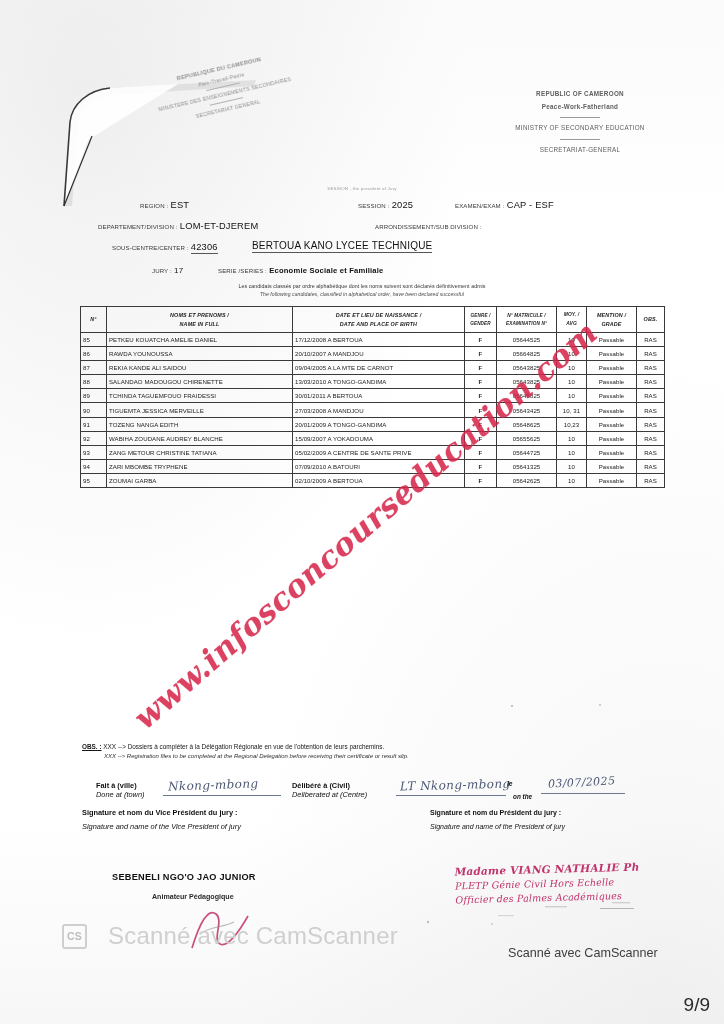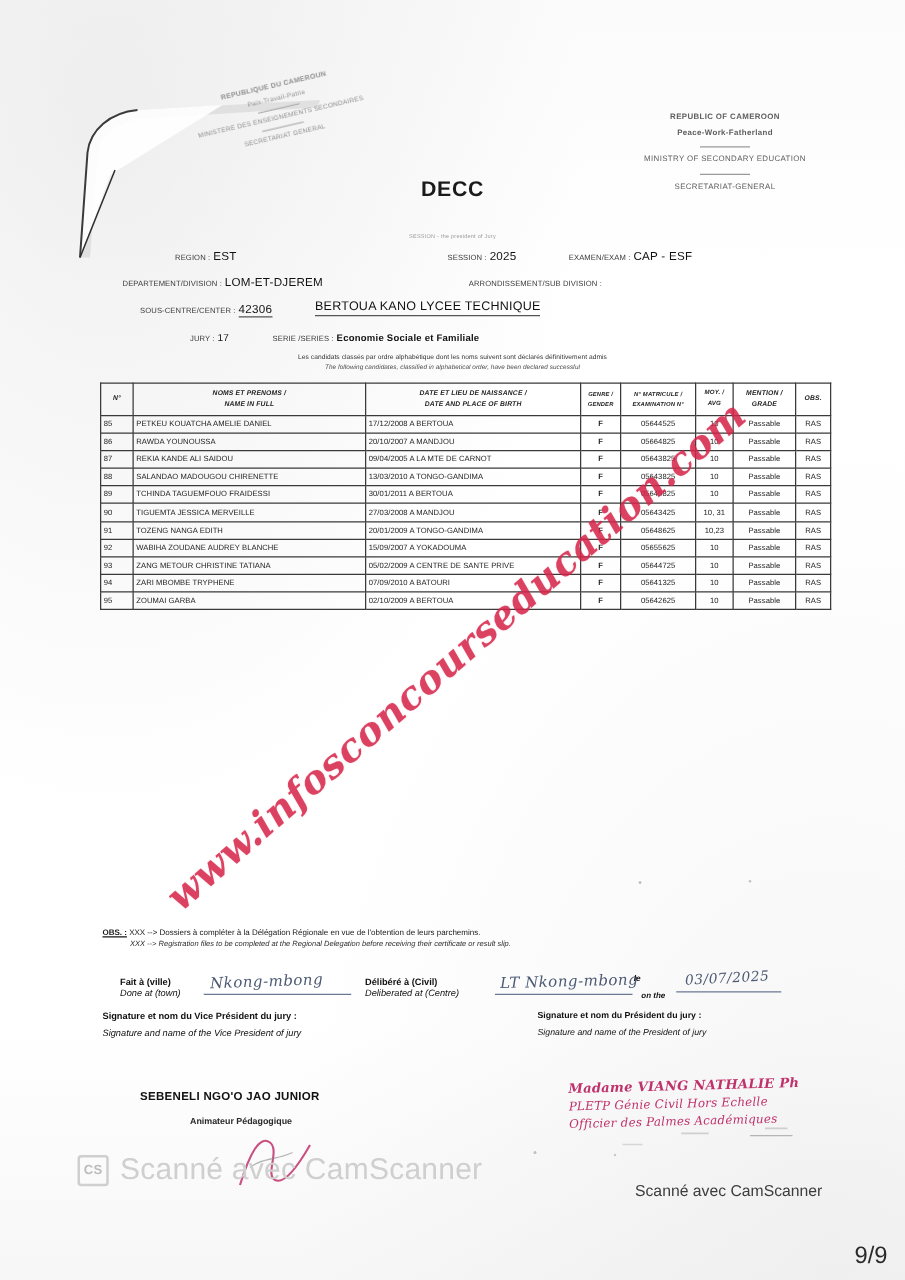--- a/index.html
+++ b/index.html
@@ -186,21 +186,21 @@
   .presig .l3 { font-size: 9.5px; }
   .presig-rule { position: absolute; left: 600px; top: 908px; width: 34px; height: 1px; background: #b5b5b5; }
 
   .stamp-scribble {
     position: absolute; left: 186px; top: 904px;
     width: 70px; height: 48px;
     pointer-events: none;
   }
 
   
-  .cs-left { position: absolute; left: 62px; top: 922px; display: flex; align-items: center; gap: 9px; }
+  .cs-left { position: absolute; left: 62px; top: 922px; display: flex; align-items: center; gap: 21px; }
   .cs-badge {
     width: 25px; height: 25px; border: 2.4px solid #cfcfcf; border-radius: 3px;
     display: flex; align-items: center; justify-content: center;
     font-size: 10.5px; font-weight: bold; color: #bdbdbd; letter-spacing: .2px;
   }
   .cs-txt { font-size: 24px; color: #cfcfcf; letter-spacing: .2px; }
   .cs-right { position: absolute; left: 508px; top: 946px; font-size: 12.6px; color: #3d3d3d; }
 
   .pageno { position: absolute; right: 14px; bottom: 8px; font-size: 19px; color: #2a2a2a; }
 
@@ -245,21 +245,20 @@
 
     <div class="hdr-en">
       <div class="b">REPUBLIC OF CAMEROON</div>
       <div class="b">Peace-Work-Fatherland</div>
       <div class="rule"></div>
       <div>MINISTRY OF SECONDARY EDUCATION</div>
       <div class="rule"></div>
       <div>SECRETARIAT-GENERAL</div>
     </div>
 
-    <div class="t-decc">DECC</div>
     <div class="t-sub">SESSION - the president of Jury</div>
 
     <div class="inforow r1">
       <span class="lbl">REGION :</span>
       <span class="val">EST</span>
     </div>
     <div class="inforow r1b">
       <span class="lbl">SESSION :</span>
       <span class="val">2025</span>
     </div>

